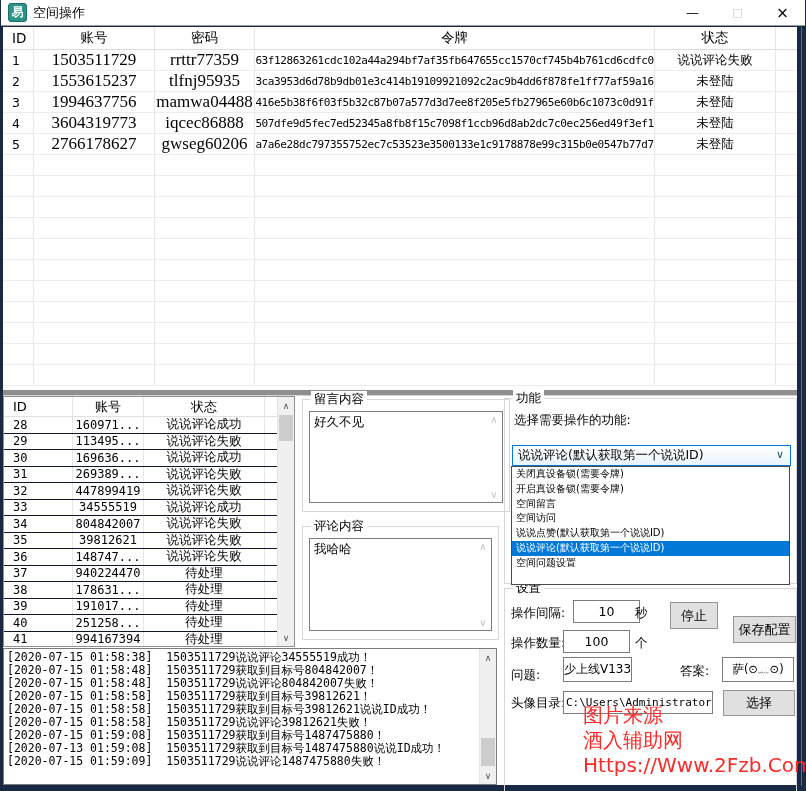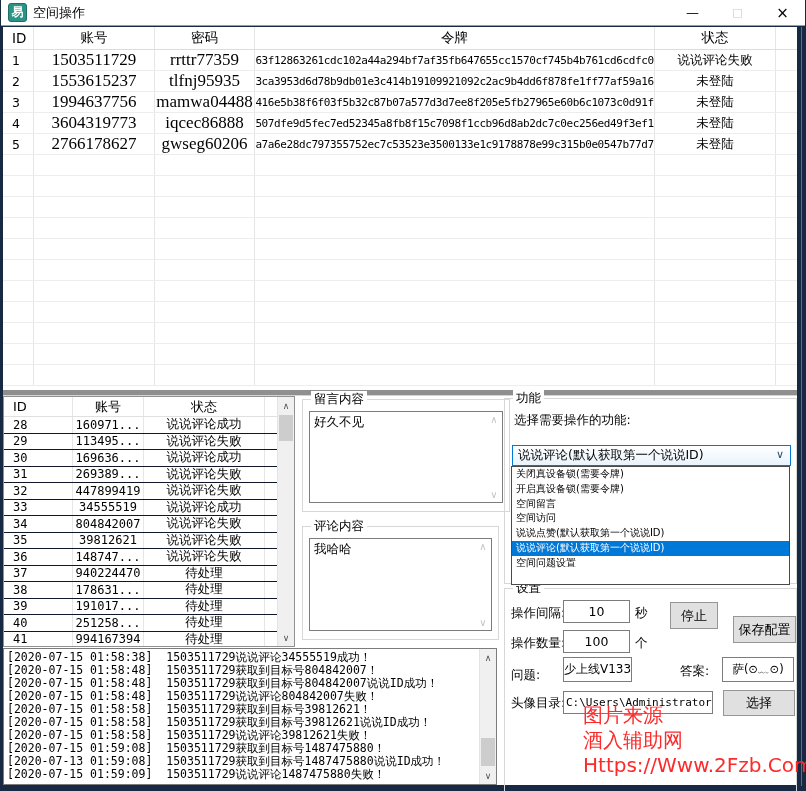--- a/index.html
+++ b/index.html
@@ -73,21 +73,21 @@
   .dropdown{position:absolute;left:511px;top:466px;width:279px;height:119px;background:#fff;
             border:1px solid #4a4a4a;box-sizing:border-box;z-index:4;overflow:hidden;}
   .dd-item{height:14.8px;line-height:14.6px;font-size:10px;padding-left:4px;white-space:nowrap;overflow:hidden;}
   .dd-item.selected{background:#0078d7;color:#fff;}
   
   .slabel{position:absolute;font-size:12.5px;white-space:nowrap;}
   .sinput{position:absolute;border:1px solid #7c7c7c;background:#fff;text-align:center;
           font-size:12.5px;box-sizing:border-box;padding:0;font-family:inherit;outline:none;}
   .btn{position:absolute;background:#e0e0e0;border:1px solid #969696;display:flex;align-items:center;
        justify-content:center;font-size:13px;box-sizing:border-box;}
-  #inp-interval{left:58px;top:11px;width:67px;height:23px;}
+  #inp-interval{left:68px;top:11px;width:67px;height:23px;}
   #inp-count{left:58px;top:41px;width:67px;height:23px;}
   #inp-q{left:58px;top:68px;width:69px;height:25px;font-size:12px;}
   #inp-a{left:217px;top:68px;width:72px;height:25px;font-size:11.5px;}
   #inp-path{left:58px;top:102px;width:150px;height:23px;text-align:left;font-size:11px;
             font-family:"DejaVu Sans Mono","Liberation Mono",monospace;padding-left:2px;}
   #btn-stop{left:165px;top:13px;width:48px;height:27px;}
   #btn-save{left:228px;top:27px;width:63px;height:27px;}
   #btn-choose{left:218px;top:101px;width:72px;height:26px;}
   
   .logbox{position:absolute;left:3px;top:648px;width:494px;height:137px;background:#fff;
@@ -411,21 +411,20 @@
     <input class="sinput" id="inp-a" readonly="" value="萨(⊙﹏⊙)" style="">
 
     <div class="slabel" style="left:6px;top:106px;">头像目录:</div>
     <input class="sinput" id="inp-path" readonly="" value="C:\Users\Administrator\Desk" style="">
     <div class="btn" id="btn-choose">选择</div>
   </div>
 
   <div class="logbox" id="logBox">
       <div class="log-line">[2020-07-15 01:58:38]  1503511729说说评论34555519成功！</div>
       <div class="log-line">[2020-07-15 01:58:48]  1503511729获取到目标号804842007！</div>
-      <div class="log-line">[2020-07-15 01:58:48]  1503511729获取到目标号804842007说说ID成功！</div>
       <div class="log-line">[2020-07-15 01:58:48]  1503511729说说评论804842007失败！</div>
       <div class="log-line">[2020-07-15 01:58:58]  1503511729获取到目标号39812621！</div>
       <div class="log-line">[2020-07-15 01:58:58]  1503511729获取到目标号39812621说说ID成功！</div>
       <div class="log-line">[2020-07-15 01:58:58]  1503511729说说评论39812621失败！</div>
       <div class="log-line">[2020-07-15 01:59:08]  1503511729获取到目标号1487475880！</div>
       <div class="log-line">[2020-07-13 01:59:08]  1503511729获取到目标号1487475880说说ID成功！</div>
       <div class="log-line">[2020-07-15 01:59:09]  1503511729说说评论1487475880失败！</div>
     <div class="vscroll">
       <div class="sb-arrow up">∧</div>
       <div class="sb-thumb" style="bottom:18px;height:28px;"></div>

